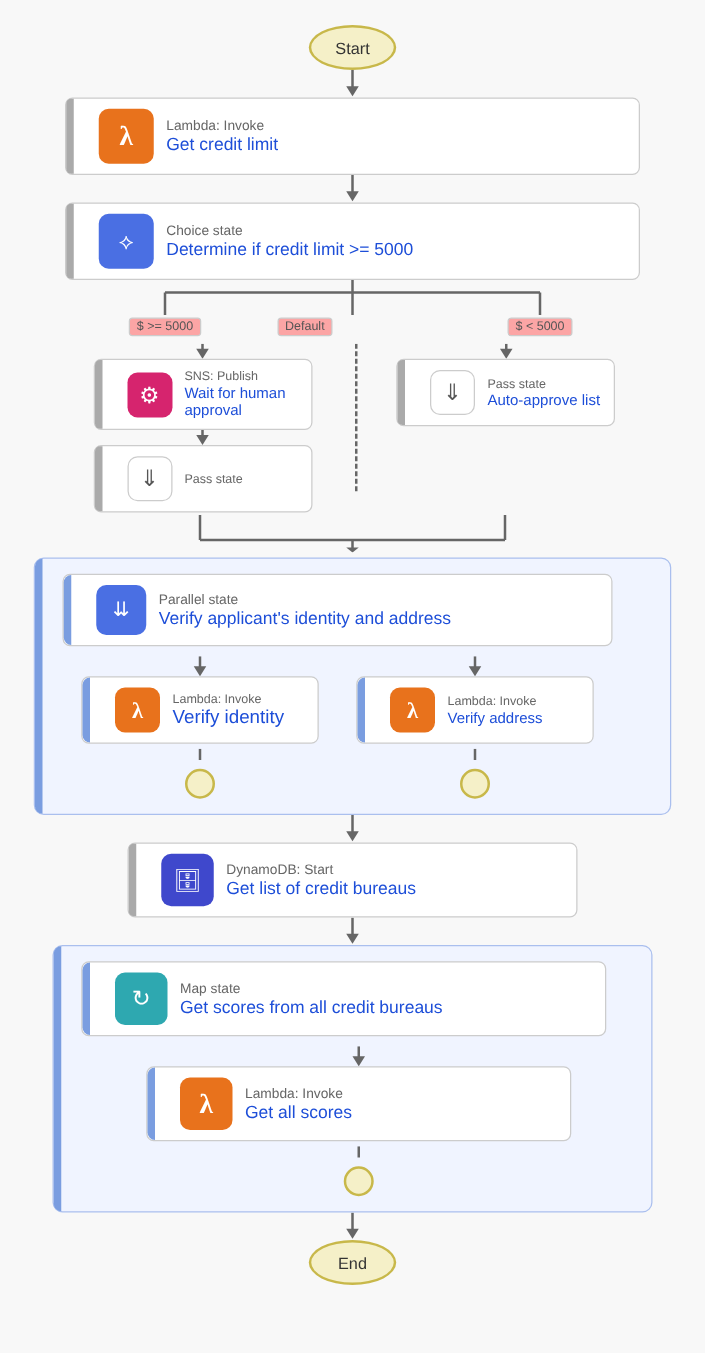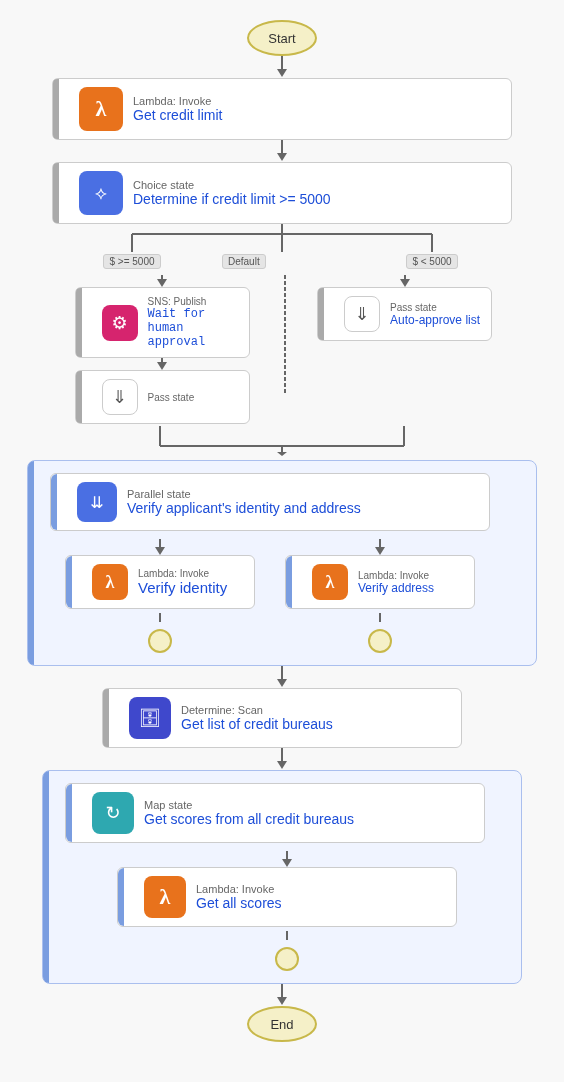--- a/index.html
+++ b/index.html
@@ -110,21 +110,21 @@
       left: 0;
       top: 0;
       bottom: 0;
       width: 6px;
       background: #7a9de0;
       border-radius: 6px 0 0 6px;
     }
     .connector-label {
       font-size: 10px;
       color: #555;
-      background: #e5e5e5;
+      background: #fca5a5;
       border: 1px solid #ccc;
       border-radius: 3px;
       padding: 1px 5px;
       margin-bottom: 2px;
       white-space: nowrap;
     }
 
     .step-wrapper {
       display: flex;
       flex-direction: column;
@@ -225,21 +225,21 @@
             <polygon points="2,4 12,4 7,12" fill="#666"></polygon>
           </svg>
         <div class="step-box" style="width:175px;">
           <div class="left-bar"></div>
           <div style="margin-left:6px;"></div>
           <div class="icon-box pink" style="width:36px;height:36px;">
             <span class="icon-sns">⚙</span>
           </div>
           <div class="text-group">
             <span class="label-top" style="font-size:10px;">SNS: Publish</span>
-            <span class="label-main" style="font-size:12px;font-family:Liberation Mono, monospace;">Wait for human approval</span>
+            <span class="label-main" style="font-size:12px;">Wait for human approval</span>
           </div>
         </div>
         <svg width="14" height="12">
             <line x1="7" y1="0" x2="7" y2="5" stroke="#666" stroke-width="2"></line>
             <polygon points="2,4 12,4 7,12" fill="#666"></polygon>
           </svg>
 
         <div class="step-box" style="width:175px;">
           <div class="left-bar"></div>
           <div style="margin-left:6px;"></div>
@@ -359,21 +359,21 @@
   </svg>
 
   <div class="step-wrapper">
     <div class="step-box" style="width:360px;">
       <div class="left-bar"></div>
       <div style="margin-left:6px;"></div>
       <div class="icon-box" style="background:#3f48cc;width:42px;height:42px;">
         <span style="color:white;font-size:18px;">🗄</span>
       </div>
       <div class="text-group">
-        <span class="label-top">Determine: Scan</span>
+        <span class="label-top">DynamoDB: Start</span>
         <span class="label-main">Get list of credit bureaus</span>
       </div>
     </div>
     <svg width="14" height="22">
       <line x1="7" y1="0" x2="7" y2="15" stroke="#666" stroke-width="2"></line>
       <polygon points="2,13 12,13 7,21" fill="#666"></polygon>
     </svg>
   </div>
 
   <div class="container-box" style="width:480px;">

